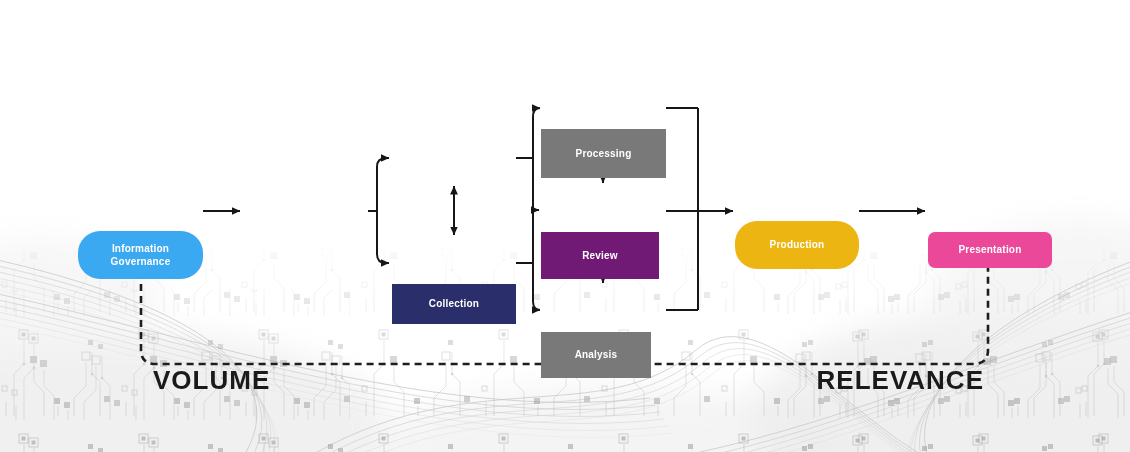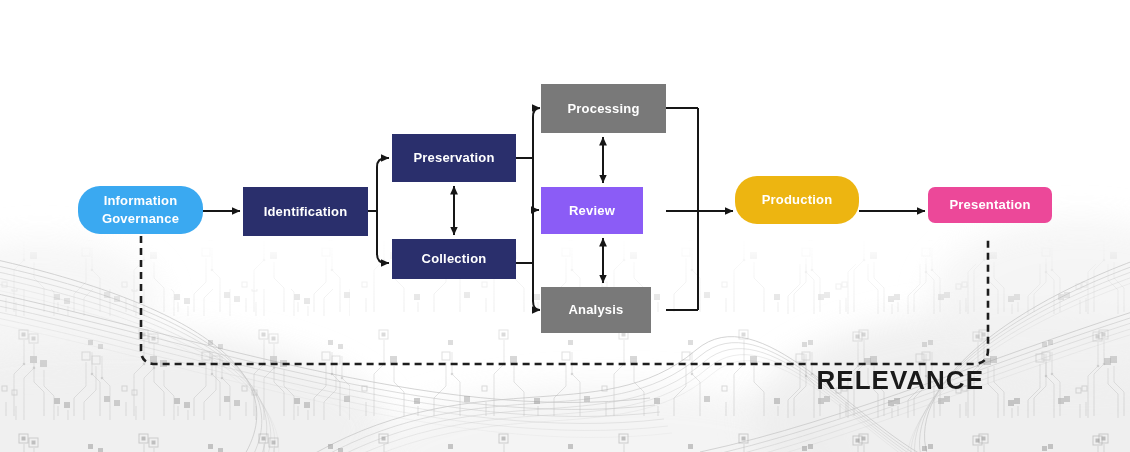--- a/index.html
+++ b/index.html
@@ -10,24 +10,25 @@
     overflow:hidden;
     font-family:"Liberation Sans", sans-serif;
   }
   .layer{position:absolute;left:0;top:0;width:1130px;height:452px;}
   svg.layer{pointer-events:none;}
   .node{
     position:absolute;
     display:flex;align-items:center;justify-content:center;
     text-align:center;
     color:#ffffff;
-    font-size:13px;font-weight:700;line-height:1.35;
+    font-size:10px;font-weight:700;line-height:1.35;
     padding:0 8px;box-sizing:border-box;
     letter-spacing:.2px;
     z-index:3;
+    margin-top:45px;
   }
   .axis-label{
     position:absolute;
     font-size:26px;font-weight:800;
     color:#1a1a1a;
     letter-spacing:1px;
     z-index:3;
     white-space:nowrap;
   }
   .axis-label.left{left:153px;top:365px;}
@@ -147,31 +148,30 @@
       <path d="M666,211 H733" marker-end="url(#ah)"></path>
 
       <path d="M859,211 H925" marker-end="url(#ah)"></path>
     </g>
 
     <path d="M141,236 V350 Q141,364 156,364 H973 Q988,364 988,350 V237" stroke="#1d1d1d" stroke-width="2.6" fill="none" stroke-dasharray="7 5"></path>
   </svg>
 
   <div class="node" style="left: 78px; top: 186px; width: 125px; height: 48px; background-color: rgb(58, 169, 241); border-radius: 22px;">Information Governance</div>
 
-  <div class="node" style="left: 243px; top: 187px; width: 125px; height: 49px; background-color: rgb(42, 47, 108);">Identification</div>
 
-  <div class="node" style="left: 392px; top: 134px; width: 124px; height: 48px; background-color: rgb(42, 47, 108);">Preservation</div>
 
   <div class="node" style="left: 392px; top: 239px; width: 124px; height: 40px; background-color: rgb(42, 47, 108);">Collection</div>
 
   <div class="node" style="left: 541px; top: 84px; width: 125px; height: 49px; background-color: rgb(121, 121, 121);">Processing</div>
 
-  <div class="node" style="left: 541px; top: 187px; width: 102px; height: 47px; background-color: #8b5cf6;">Review</div>
+  <div class="node" style="left: 541px; top: 187px; width: 118px; height: 47px; background-color: #701a75;">Review</div>
 
   <div class="node" style="left: 541px; top: 287px; width: 110px; height: 46px; background-color: rgb(121, 121, 121);">Analysis</div>
 
   <div class="node" style="left: 735px; top: 176px; width: 124px; height: 48px; background-color: rgb(237, 181, 17); border-radius: 22px;">Production</div>
 
   <div class="node" style="left: 928px; top: 187px; width: 124px; height: 36px; background-color: #ec4899; border-radius: 7px;">Presentation</div>
 
+  <div class="axis-label left">VOLUME</div>
   <div class="axis-label right">RELEVANCE</div>
 
 </div>
 
 </body></html>

